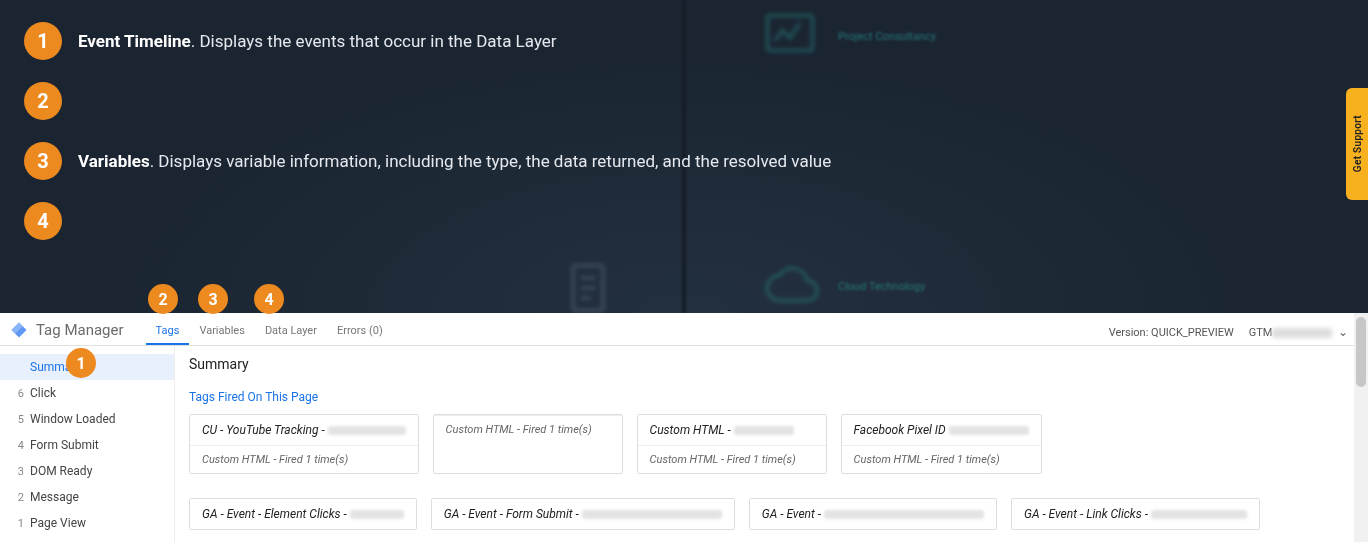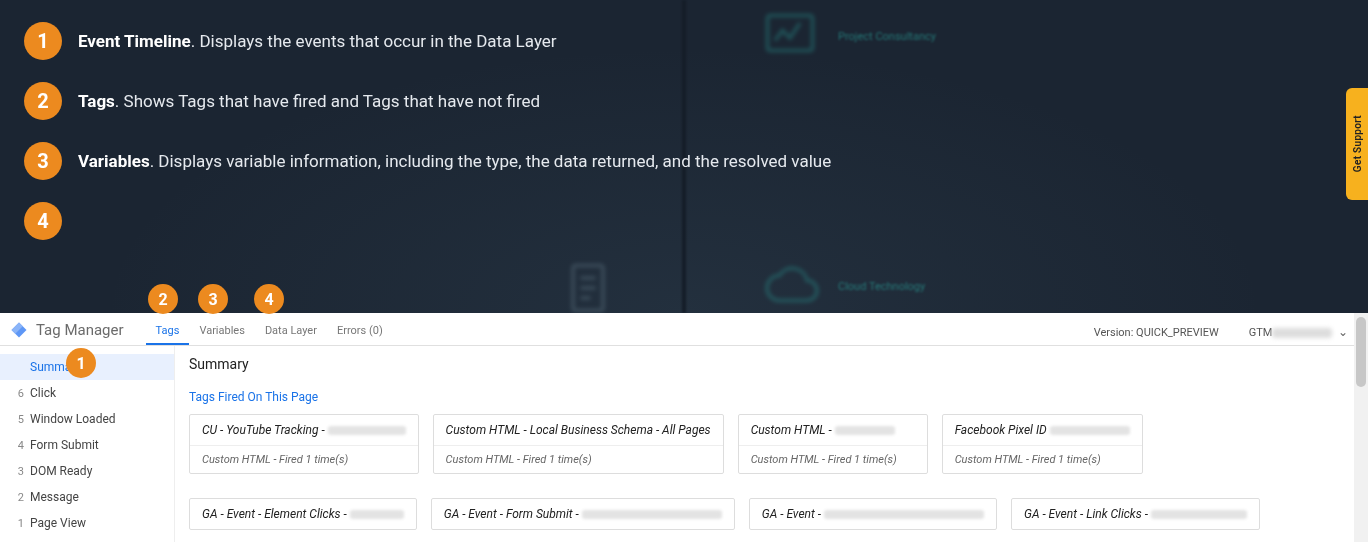--- a/index.html
+++ b/index.html
@@ -31,21 +31,21 @@
 .float-marker.m4 { top:284px; left:254px; }
 
 
 .gtm { position:absolute; top:313px; left:0; right:0; bottom:0; background:#fff; font-family: Roboto, Arial, sans-serif; color:#222; }
 .gtm-top { height:33px; display:flex; align-items:flex-end; border-bottom:1px solid #e0e0e0; padding:0 10px 0 10px; }
 .gtm-logo { display:flex; align-items:center; gap:8px; padding-bottom:6px; margin-right:22px; }
 .gtm-logo-icon { width:18px; height:18px; }
 .gtm-logo-text { font-size:15px; color:#6b6b6b; }
 .gtm-tab { font-size:11px; color:#777; padding:0 10px 6px 10px; cursor:pointer; border-bottom:2px solid transparent; }
 .gtm-tab.active { color:#1a73e8; border-bottom-color:#1a73e8; }
-.gtm-top-right { margin-left:auto; display:flex; align-items:center; gap:30px; font-size:11px; color:#555; padding-bottom:6px; padding-right:10px; }
+.gtm-top-right { margin-left:auto; display:flex; align-items:center; gap:15px; font-size:11px; color:#555; padding-bottom:6px; padding-right:10px; }
 .gtm-top-right .redact { display:inline-block; width:60px; height:10px; background:#ddd; border-radius:3px; filter:blur(2px); vertical-align:middle; }
 .chev { font-size:12px; color:#666; }
 
 .gtm-body { display:flex; height:calc(100% - 33px); }
 .sidebar { width:175px; border-right:1px solid #eee; padding-top:8px; }
 .side-item { display:flex; align-items:center; font-size:12px; color:#444; padding:6px 10px; cursor:pointer; }
 .side-item .idx { width:14px; color:#888; font-size:11px; margin-right:6px; text-align:right; }
 .side-item.active { background:#e8f0fe; color:#1a73e8; }
 .side-item.active .idx { color:#1a73e8; }
 
@@ -87,21 +87,20 @@
     </div>
   </div>
 
   <div class="callout-list">
     <div class="callout">
       <div class="num">1</div>
       <div><b>Event Timeline</b><span class="desc">. Displays the events that occur in the Data Layer</span></div>
     </div>
     <div class="callout">
       <div class="num">2</div>
-      <div><b>Tags</b><span class="desc">. Shows Tags that have fired and Tags that have not fired</span></div>
     </div>
     <div class="callout">
       <div class="num">3</div>
       <div><b>Variables</b><span class="desc">. Displays variable information, including the type, the data returned, and the resolved value</span></div>
     </div>
     <div class="callout">
       <div class="num">4</div>
     </div>
   </div>
 
@@ -168,21 +167,20 @@
     <div class="main">
       <div class="main-title">Summary</div>
 
       <div class="section-label">Tags Fired On This Page</div>
       <div class="cards">
         <div class="card">
             <div class="card-head"><span>CU - YouTube Tracking -</span> <span class="redact" style="width: 78px;"></span></div>
             <div class="card-sub">Custom HTML - Fired 1 time(s)</div>
           </div>
         <div class="card">
-            <div class="card-head"><span>Custom HTML - Local Business Schema - All Pages</span></div>
             <div class="card-sub">Custom HTML - Fired 1 time(s)</div>
           </div>
         <div class="card">
             <div class="card-head"><span>Custom HTML -</span> <span class="redact" style="width: 60px;"></span></div>
             <div class="card-sub">Custom HTML - Fired 1 time(s)</div>
           </div>
         <div class="card">
             <div class="card-head"><span>Facebook Pixel ID</span> <span class="redact" style="width: 80px;"></span></div>
             <div class="card-sub">Custom HTML - Fired 1 time(s)</div>
           </div>

